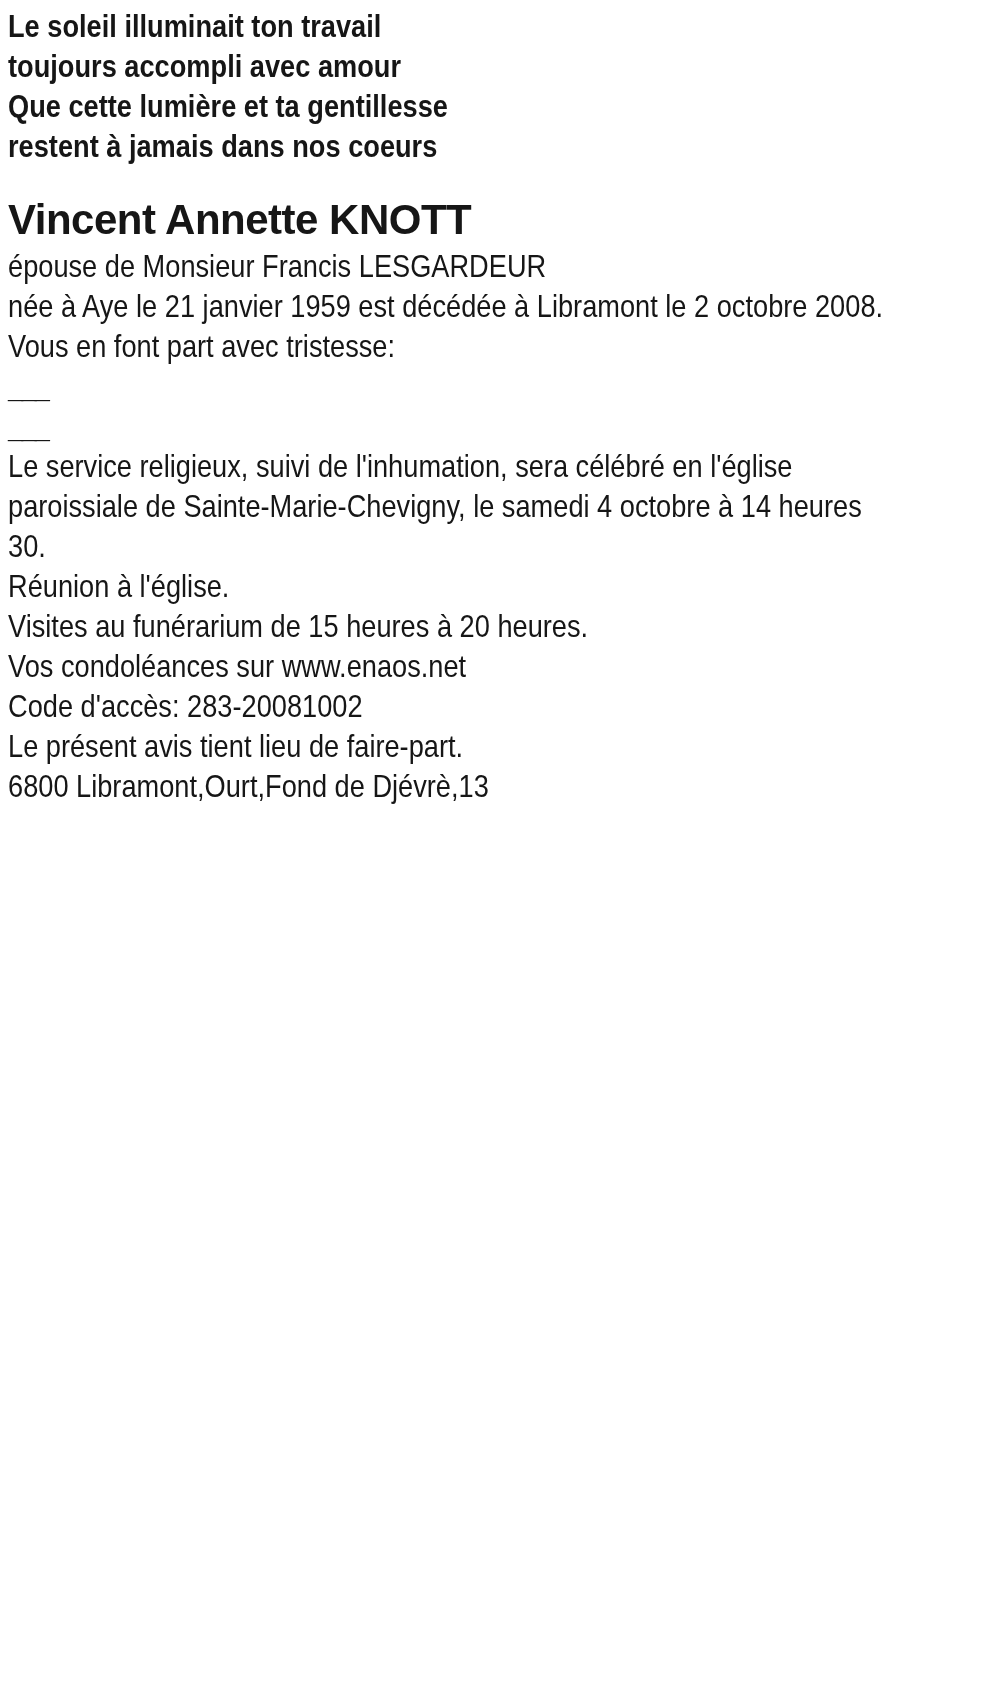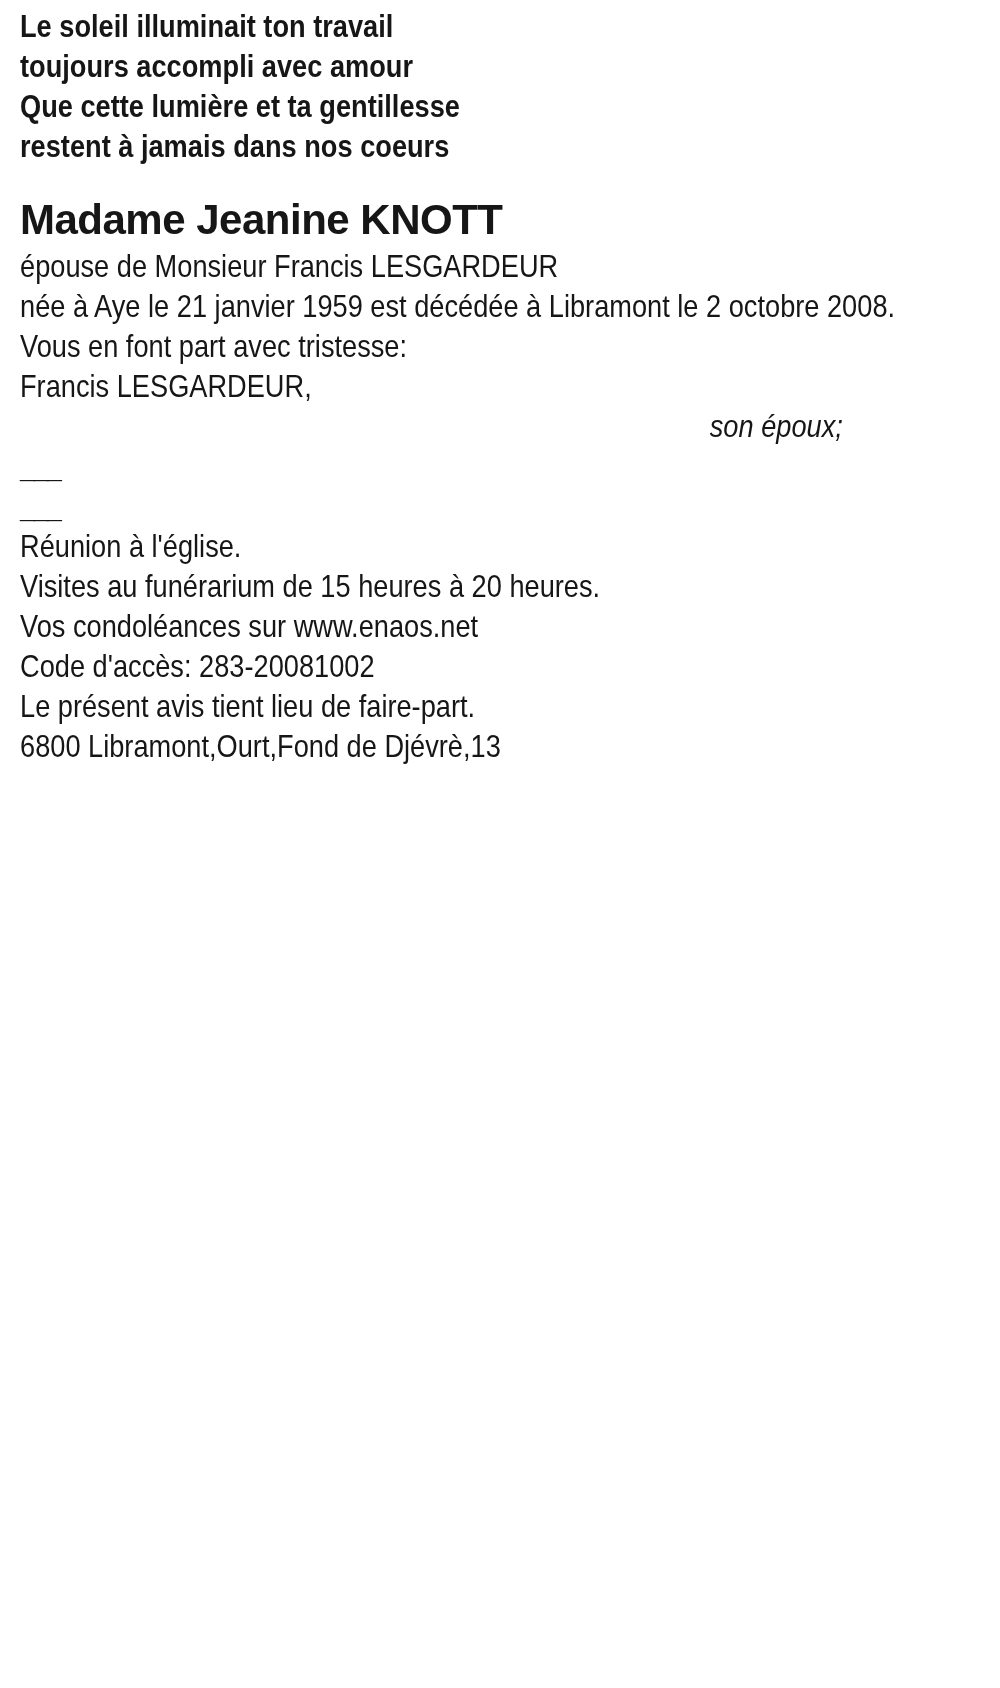--- a/index.html
+++ b/index.html
@@ -1,21 +1,21 @@
 <!DOCTYPE html>
 <html lang="fr"><head>
 <meta charset="utf-8">
 <style>
   html, body { margin: 0; padding: 0; background: #ffffff; }
   .page {
     position: relative;
     width: 1000px;
     height: 1688px;
     box-sizing: border-box;
-    padding: 6px 12px 0 20px;
+    padding: 6px 12px 0 8px;
     background: #ffffff;
     color: #161616;
     font-family: "Liberation Sans", "DejaVu Sans", sans-serif;
     overflow: hidden;
   }
   .page p {
     margin: 0;
     white-space: nowrap;
     font-size: 32px;
     line-height: 40px;
@@ -63,40 +63,41 @@
 
 <div class="page">
 
   <div>
     <p class="ep">Le soleil illuminait ton travail</p>
     <p class="ep">toujours accompli avec amour</p>
     <p class="ep">Que cette lumière et ta gentillesse</p>
     <p class="ep">restent à jamais dans nos coeurs</p>
   </div>
 
-  <h1 class="title">Madame Jeanine KNOTT</h1>
+  <h1 class="title">Vincent Annette KNOTT</h1>
 
   <p class="m48">épouse de Monsieur Francis LESGARDEUR</p>
 
   <p class="m40">née à Aye le 21 janvier 1959 est décédée à Libramont le 2 octobre 2008.</p>
 
   <p class="m13">Vous en font part avec tristesse:</p>
 
-  <div>
-    <p class="m6">Francis LESGARDEUR,</p>
-    <p class="relation mn8">son époux;</p>
-  </div>
 
 
 
   <p class="sep m13">___</p>
 
 
   <p class="sep m12">___</p>
 
+  <div>
+    <p class="m18">Le service religieux, suivi de l'inhumation, sera célébré en l'église</p>
+    <p>paroissiale de Sainte-Marie-Chevigny, le samedi 4 octobre à 14 heures</p>
+    <p>30.</p>
+  </div>
 
   <p class="m12">Réunion à l'église.</p>
 
 
   <p class="m10">Visites au funérarium de 15 heures à 20 heures.</p>
 
   <p class="m12">Vos condoléances sur www.enaos.net</p>
 
   <p class="m8">Code d'accès: 283-20081002</p>
 

